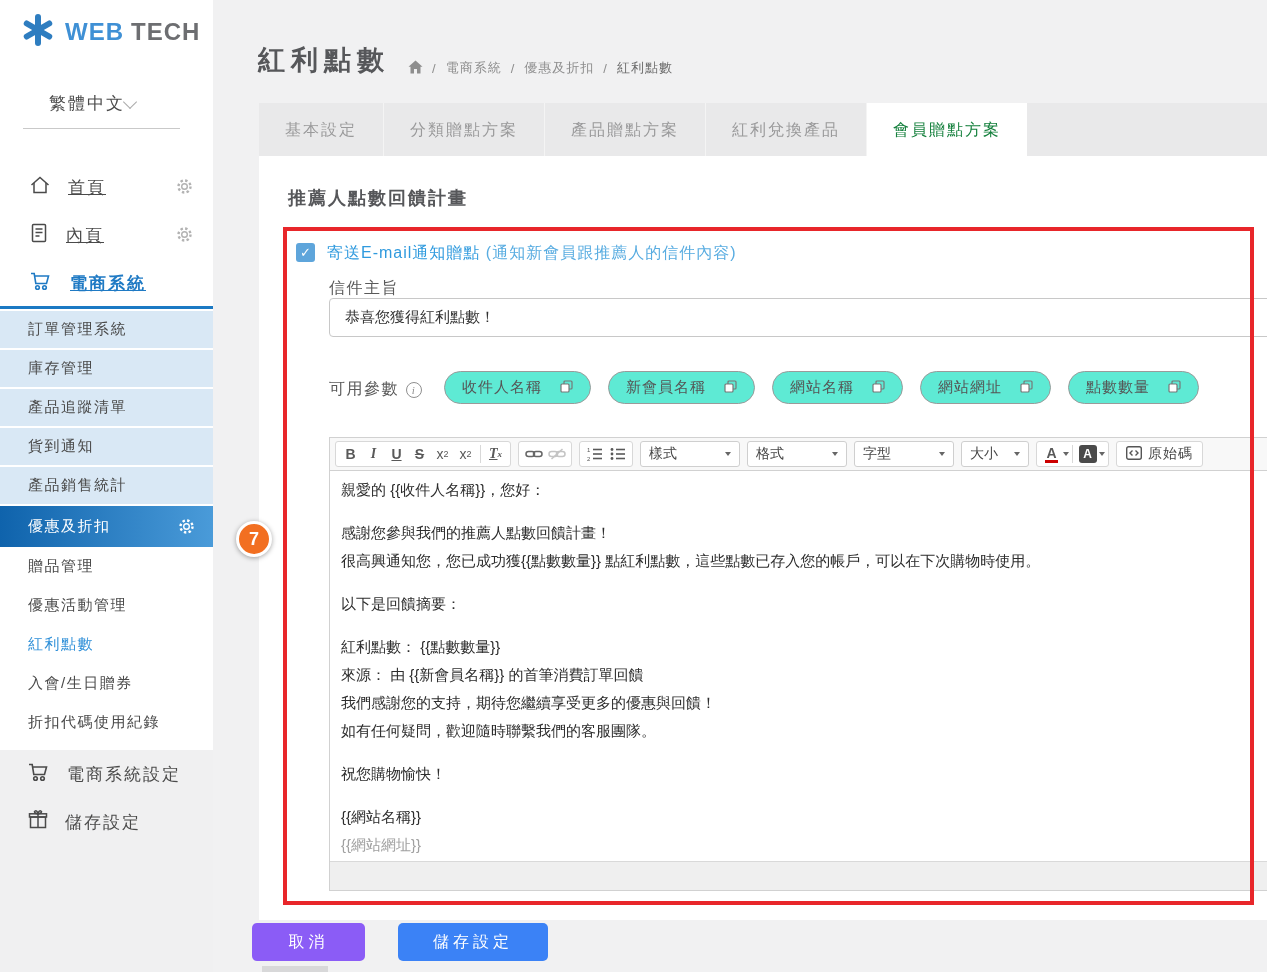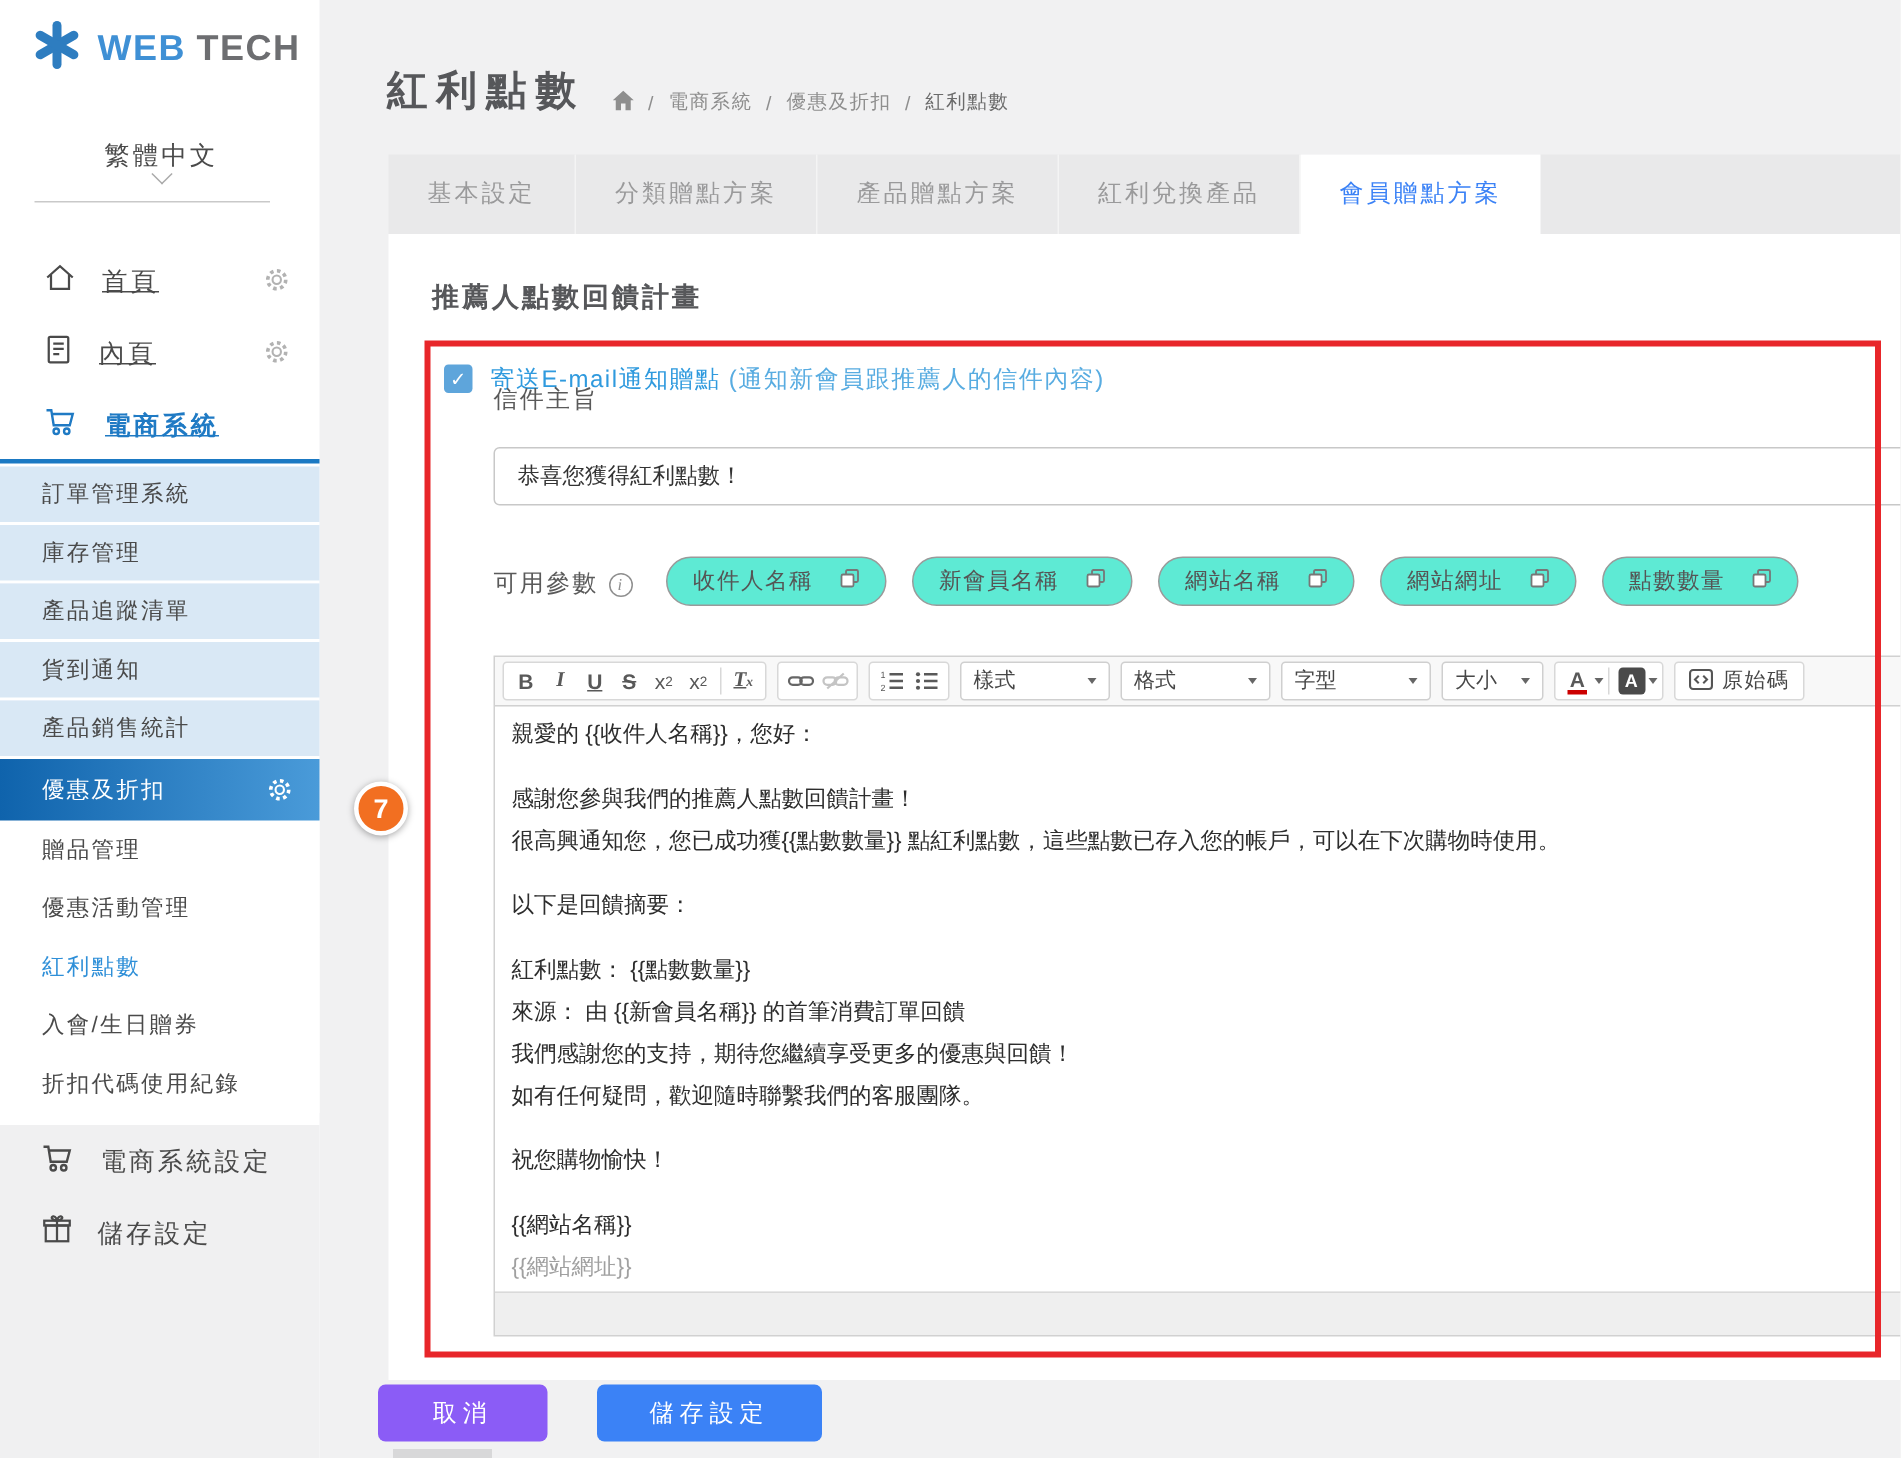--- a/index.html
+++ b/index.html
@@ -8,21 +8,21 @@
   #app { position:relative; width:1267px; height:972px; overflow:hidden; background:#f1f1f2; }
 
   
   .sidebar { position:absolute; left:0; top:0; width:213px; height:972px; background:#fff; }
   .sidebar-lower { position:absolute; left:0; top:750px; width:213px; height:222px; background:#f0f0f1; }
   .logo { position:absolute; left:20px; top:12px; display:flex; align-items:center; gap:9px; }
   .logo-web { font-size:24px; font-weight:bold; color:#3f90d5; letter-spacing:1px; }
   .logo-tech { font-size:24px; font-weight:bold; color:#6d6e71; letter-spacing:1px; margin-left:-2px; }
   .lang { position:absolute; left:23px; top:92px; width:157px; display:flex; align-items:center;
           justify-content:flex-start; padding:0 14px 13px 26px; border-bottom:1px solid #c9c9c9;
-          font-size:17px; color:#4a4a4a; letter-spacing:2px; cursor:pointer;flex-direction:column; }
+          font-size:17px; color:#4a4a4a; letter-spacing:2px; cursor:pointer; }
   .chev { width:10px; height:10px; border-right:1.6px solid #aaa; border-bottom:1.6px solid #aaa;
           transform:rotate(45deg); margin-top:-4px; }
   .nav-top { position:absolute; left:0; top:163px; width:213px; }
   .nav-row { position:relative; height:48px; display:flex; align-items:center; padding-left:29px; gap:17px;
              font-size:17px; color:#4a4a4a; letter-spacing:2px; cursor:pointer;text-decoration:underline; }
   .nav-row.blue { color:#1f7ac4; font-weight:bold; }
   .nav-gear { position:absolute; right:20px; top:15px; cursor:pointer; }
   .blue-bar { position:absolute; left:0; top:306px; width:213px; height:3px; background:#1b79c3; }
   .submenu { position:absolute; left:0; top:311px; width:213px; }
   .sub-item { height:39px; border-bottom:2px solid #fff; background:#d9e8f5; display:flex; align-items:center;
@@ -39,40 +39,40 @@
   .page-title { position:absolute; left:258px; top:42px; font-size:27px; font-weight:bold; color:#56575a;
                 letter-spacing:6px; }
   .breadcrumb { position:absolute; left:408px; top:59px; display:flex; align-items:center; gap:9px;
                 font-size:13px; color:#8e8e8e; letter-spacing:1px; }
   .crumb-last { color:#6b6b6b; }
 
   
   .tabbar { position:absolute; left:259px; top:103px; width:1008px; height:53px; background:#e9e9ea; display:flex; }
   .tab { height:53px; line-height:53px; padding:0 26px; font-size:16px; color:#9a9a9b; letter-spacing:2px;
          cursor:pointer; border-right:1px solid #f4f4f4; }
-  .tab.active { height:57px; background:#fff; color:#3b82f6; border-right:none; }
+  .tab.active { height:57px; background:#fff; color:#15803d; border-right:none; }
 
   
   .card { position:absolute; left:259px; top:156px; width:1008px; height:764px; background:#fff; }
   .section-title { position:absolute; left:288px; top:186px; font-size:18px; font-weight:bold; color:#56575a;
                    letter-spacing:2px; }
   .red-box { position:absolute; left:283px; top:227px; width:971px; height:678px; border:4px solid #e8262a;
              z-index:10; pointer-events:none; }
   .badge { position:absolute; left:236px; top:521px; width:36px; height:36px; border-radius:50%;
            background:#f26f21; border:3px solid #fff; box-shadow:0 1px 5px rgba(0,0,0,.35);
            color:#fff; font-size:18px; font-weight:bold; display:flex; align-items:center; justify-content:center;
            z-index:11; }
 
   .cb { position:absolute; left:296px; top:243px; width:19px; height:19px; background:#5ea5db; border-radius:3px;
         display:flex; align-items:center; justify-content:center; color:#fff; font-size:13px; font-weight:bold;
         cursor:pointer; }
   .cb-label { position:absolute; left:327px; top:243px; font-size:16px; color:#2f9ade; letter-spacing:1px; }
   .cb-note { color:#58ace1; }
 
-  .field-label { position:absolute; left:329px; top:256px; font-size:16px; color:#5a5a5a; letter-spacing:1.5px; }
+  .field-label { position:absolute; left:329px; top:278px; font-size:16px; color:#5a5a5a; letter-spacing:1.5px; }
   .subject-input { position:absolute; left:329px; top:298px; width:1000px; height:39px; border:1px solid #c8c8c8;
                    border-radius:4px; padding:0 15px; font-size:15px; color:#333;
                    font-family:"Liberation Sans","DejaVu Sans",sans-serif; outline:none; background:#fff; }
 
   .params-label { position:absolute; left:329px; top:379px; font-size:16px; color:#5a5a5a; letter-spacing:1.5px;
                   display:flex; align-items:center; gap:7px; }
   .info-ic { width:16px; height:16px; border:1px solid #8f8f8f; border-radius:50%; color:#8f8f8f; font-size:11px;
              font-style:italic; display:inline-flex; align-items:center; justify-content:center;
              font-family:"Liberation Serif",serif; }
   .pills { position:absolute; left:444px; top:371px; display:flex; gap:17px; }

